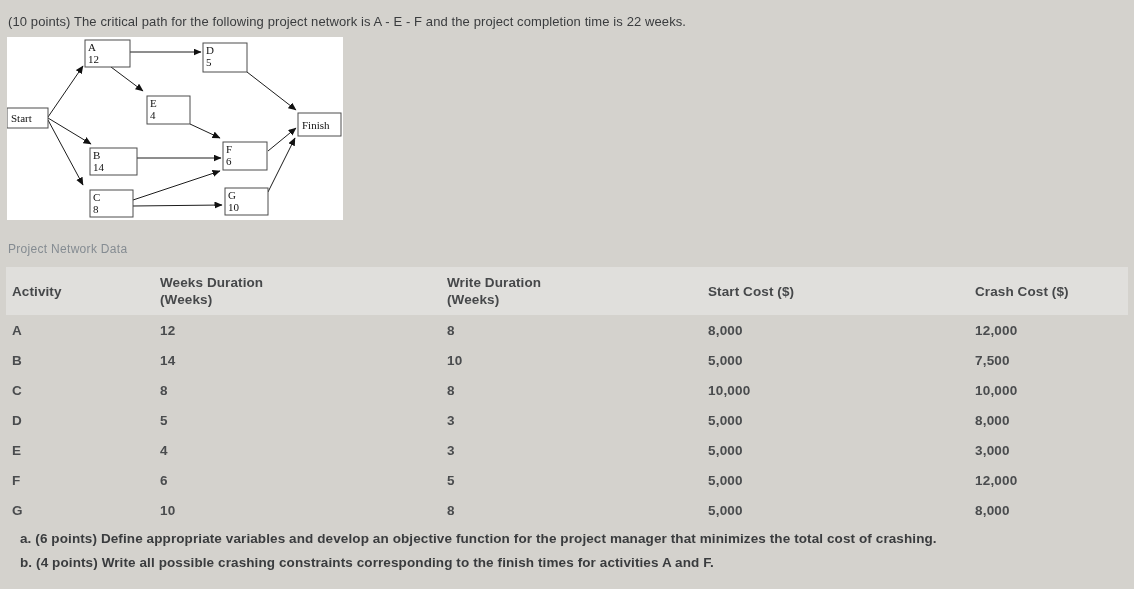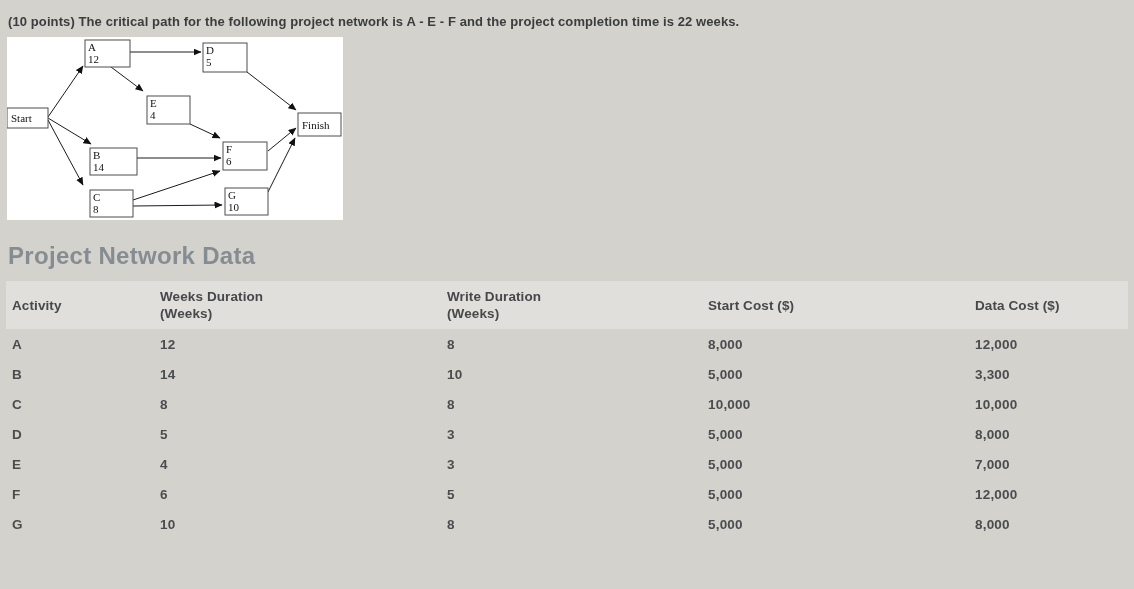--- a/index.html
+++ b/index.html
@@ -5,36 +5,36 @@
   * { margin: 0; padding: 0; box-sizing: border-box; }
   html, body {
     width: 1134px; height: 589px;
     background: #d4d2cd;
     font-family: "Liberation Sans", "DejaVu Sans", sans-serif;
     overflow: hidden;
   }
   .question-header {
     padding: 14px 10px 0 8px;
     font-size: 13px;
-    font-weight: 700;
+    font-weight: 400;
     letter-spacing: 0.1px;
     color: #3a3c3e;
     line-height: 16px;
   }
   .diagram-wrap {
     margin: 7px 0 0 7px;
     width: 336px;
     height: 183px;
     background: #ffffff;
   }
   .diagram-wrap svg { display: block; width: 336px; height: 183px; }
   .section-title {
     margin: 22px 0 11px 8px;
-    font-size: 24px;
-    font-weight: 700;
+    font-size: 12px;
+    font-weight: 400;
     letter-spacing: 0.3px;
     color: #858c92;
   }
   table.data-table {
     margin: 3px 6px;
     width: 1122px;
     border-collapse: collapse;
     table-layout: fixed;
   }
   table.data-table th {
@@ -166,71 +166,73 @@
           <div>(Weeks)</div>
         </th>
         <th>
           <div>Write Duration</div>
           <div>(Weeks)</div>
         </th>
         <th>
           <div>Start Cost ($)</div>
         </th>
         <th>
-          <div>Data Cost ($)</div>
+          <div>Crash Cost ($)</div>
         </th>
       </tr>
     </thead>
   <tbody id="table-body">
       <tr>
         <td>A</td>
         <td>12</td>
         <td>8</td>
         <td>8,000</td>
         <td>12,000</td>
       </tr>
       <tr>
         <td>B</td>
         <td>14</td>
         <td>10</td>
         <td>5,000</td>
-        <td>3,300</td>
+        <td>7,500</td>
       </tr>
       <tr>
         <td>C</td>
         <td>8</td>
         <td>8</td>
         <td>10,000</td>
         <td>10,000</td>
       </tr>
       <tr>
         <td>D</td>
         <td>5</td>
         <td>3</td>
         <td>5,000</td>
         <td>8,000</td>
       </tr>
       <tr>
         <td>E</td>
         <td>4</td>
         <td>3</td>
         <td>5,000</td>
-        <td>7,000</td>
+        <td>3,000</td>
       </tr>
       <tr>
         <td>F</td>
         <td>6</td>
         <td>5</td>
         <td>5,000</td>
         <td>12,000</td>
       </tr>
       <tr>
         <td>G</td>
         <td>10</td>
         <td>8</td>
         <td>5,000</td>
         <td>8,000</td>
       </tr>
     </tbody>
 </table>
 
 <div class="footer">
+  <div class="footer-line">a. (6 points) Define appropriate variables and develop an objective function for the project manager that minimizes the total cost of crashing.</div>
+  <div class="footer-line">b. (4 points) Write all possible crashing constraints corresponding to the finish times for activities A and F.</div>
 </div>
 
 </body></html>

